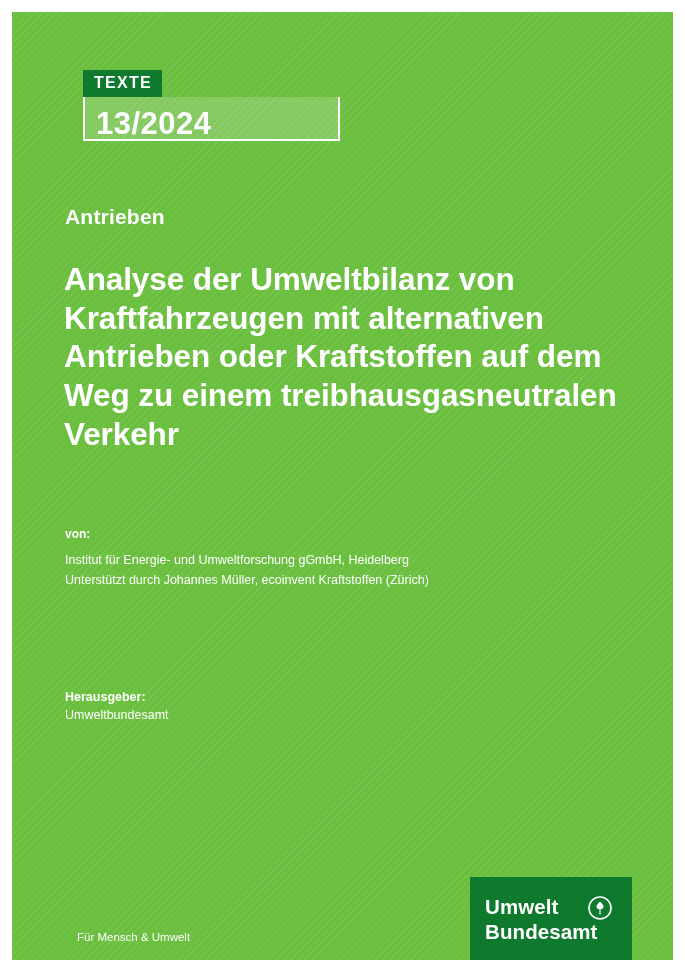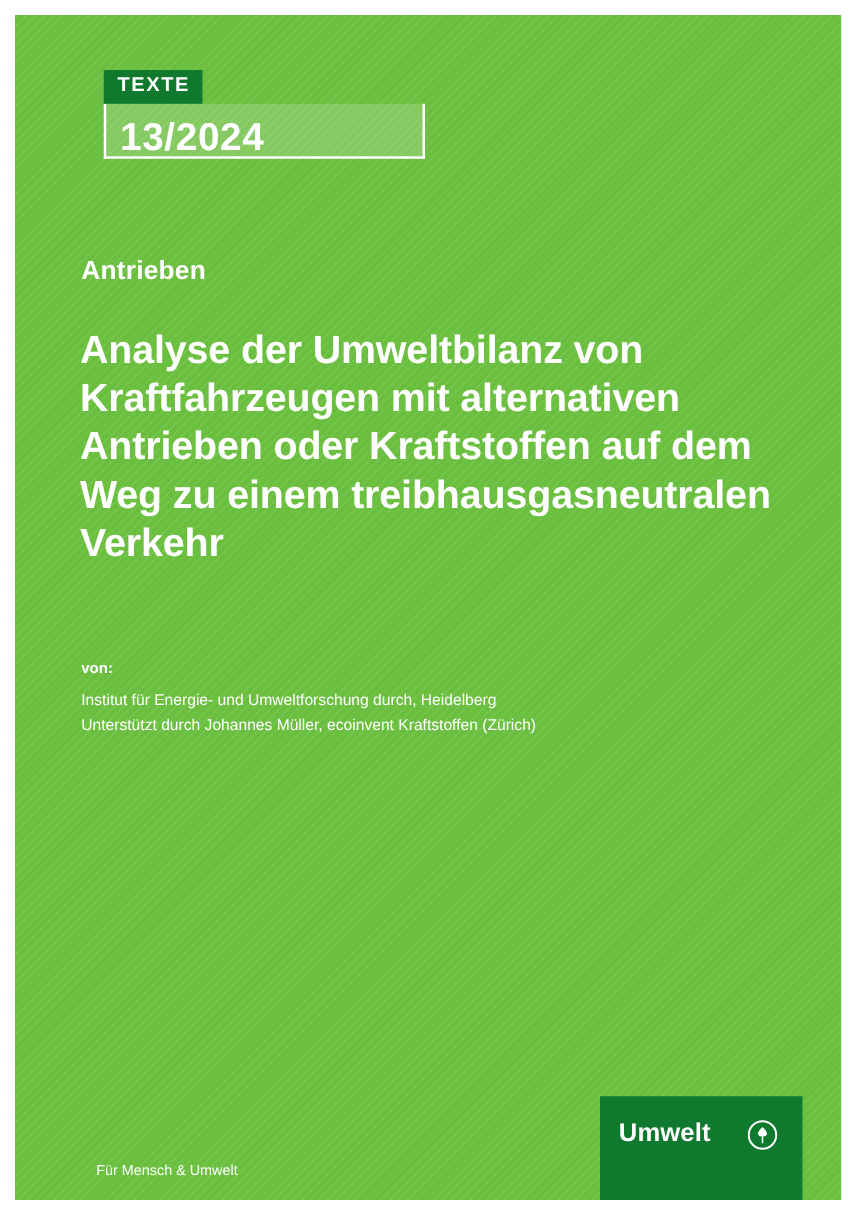--- a/index.html
+++ b/index.html
@@ -30,21 +30,21 @@
       rgba(255,255,255,0.085) 1px,
       rgba(0,0,0,0.0) 1px,
       rgba(0,0,0,0.0) 5px
     );
     overflow: hidden;
   }
   
   .texte-block {
     position: absolute;
     left: 44px;
-    top: 44px;
+    top: 58px;
     width: 257px;
     padding-left: 27px;
   }
   .texte-label {
     background: #0f7a2e;
     color: #ffffff;
     font-size: 16px;
     font-weight: bold;
     letter-spacing: 1.3px;
     padding: 5px 10px 5px 11px;
@@ -128,21 +128,21 @@
   .tagline {
     position: absolute;
     left: 65px;
     top: 919px;
     color: #ffffff;
     font-size: 11.5px;
   }
   
   .logo {
     position: absolute;
-    left: 468px;
+    left: 458px;
     top: 865px;
     width: 162px;
     height: 83px;
     background: #0f7a2e;
     color: #ffffff;
     box-sizing: border-box;
     padding: 17px 0 0 15px;
   }
   .logo-text {
     font-size: 20.5px;
@@ -170,29 +170,34 @@
         <span class="texte-number">13/2024</span>
       </div>
     </div>
 
     <div class="report-type">Antrieben</div>
 
     <div class="main-title">Analyse der Umweltbilanz von Kraftfahrzeugen mit alternativen Antrieben oder Kraftstoffen auf dem Weg zu einem treibhausgasneutralen Verkehr</div>
 
     <div class="authors-block">
       <div class="authors-label">von:</div>
-      <div class="authors-line">Institut für Energie- und Umweltforschung durch, Heidelberg</div>
+      <div class="authors-line">Institut für Energie- und Umweltforschung gGmbH, Heidelberg</div>
       <div class="authors-line">Unterstützt durch Johannes Müller, ecoinvent Kraftstoffen (Zürich)</div>
     </div>
 
+    <div class="publisher-block">
+      <div class="publisher-label">Herausgeber:</div>
+      <div class="publisher-name">Umweltbundesamt</div>
+    </div>
 
     <div class="tagline">Für Mensch &amp; Umwelt</div>
 
     <div class="logo">
       <div class="logo-text">Umwelt</div>
+      <div class="logo-text">Bundesamt</div>
       <svg class="logo-mark" viewBox="0 0 24 24">
         <circle cx="12" cy="12" r="11" fill="none" stroke="#ffffff" stroke-width="1.6"></circle>
         <path d="M12 5.5 C9 8.5 8 10 8.6 11.6 C9.1 13 10.6 13.3 11.4 12.9 L11.4 18.5 L12.6 18.5 L12.6 12.9 C13.4 13.3 14.9 13 15.4 11.6 C16 10 15 8.5 12 5.5 Z" fill="#ffffff"></path>
       </svg>
     </div>
 
   </div>
 </div>
 
 </body></html>

